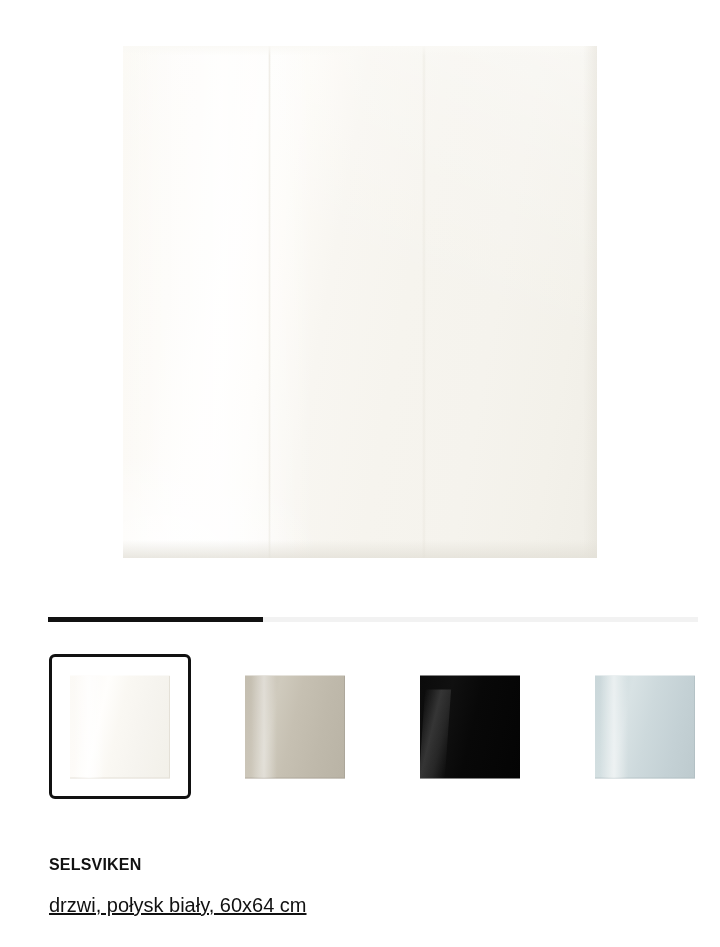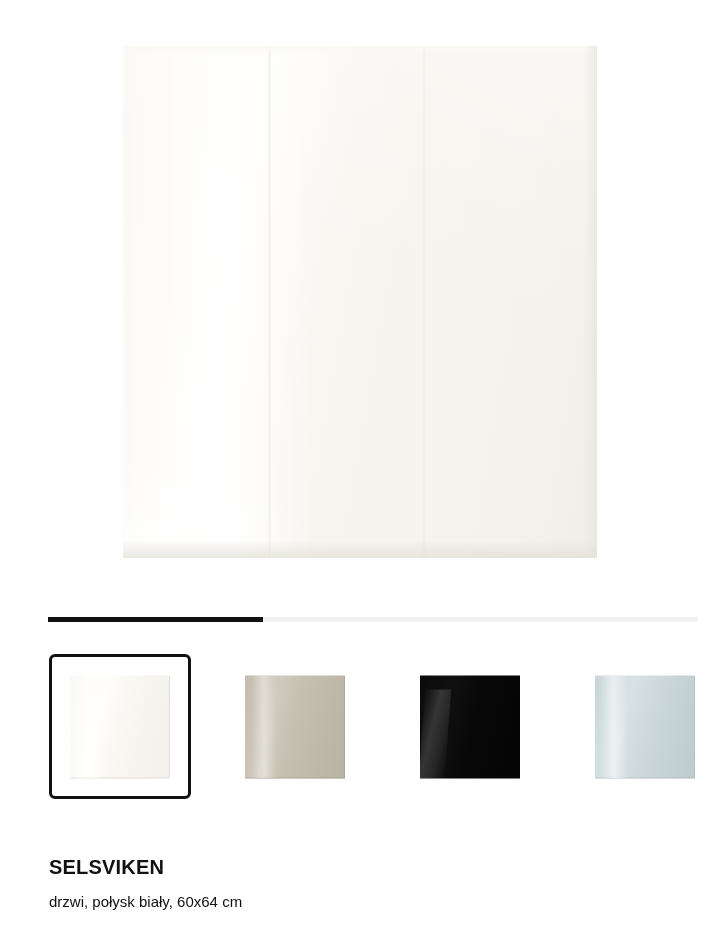--- a/index.html
+++ b/index.html
@@ -237,35 +237,36 @@
       rgba(255,255,255,0.55) 50%,
       rgba(255,255,255,0) 100%);
   }
 
   
   #product-name {
     position: absolute;
     left: 49px;
     top: 855px;
     margin: 0;
-    font-size: 20px;
+    font-size: 16px;
     font-weight: bold;
     letter-spacing: 0.2px;
     color: #111111;
     line-height: 1.2;
   }
   #product-description {
     position: absolute;
     left: 49px;
     top: 893px;
     margin: 0;
-    font-size: 15px;
+    font-size: 20px;
     font-weight: normal;
     color: #111111;
     line-height: 1.25;
+    text-decoration: underline;
   }
 </style>
 </head>
 <body>
 
 <div id="product-image-area">
   <div id="product-image">
     <div class="door-base"></div>
     <div class="gloss-band-left"></div>
     <div class="gloss-diagonal"></div>

